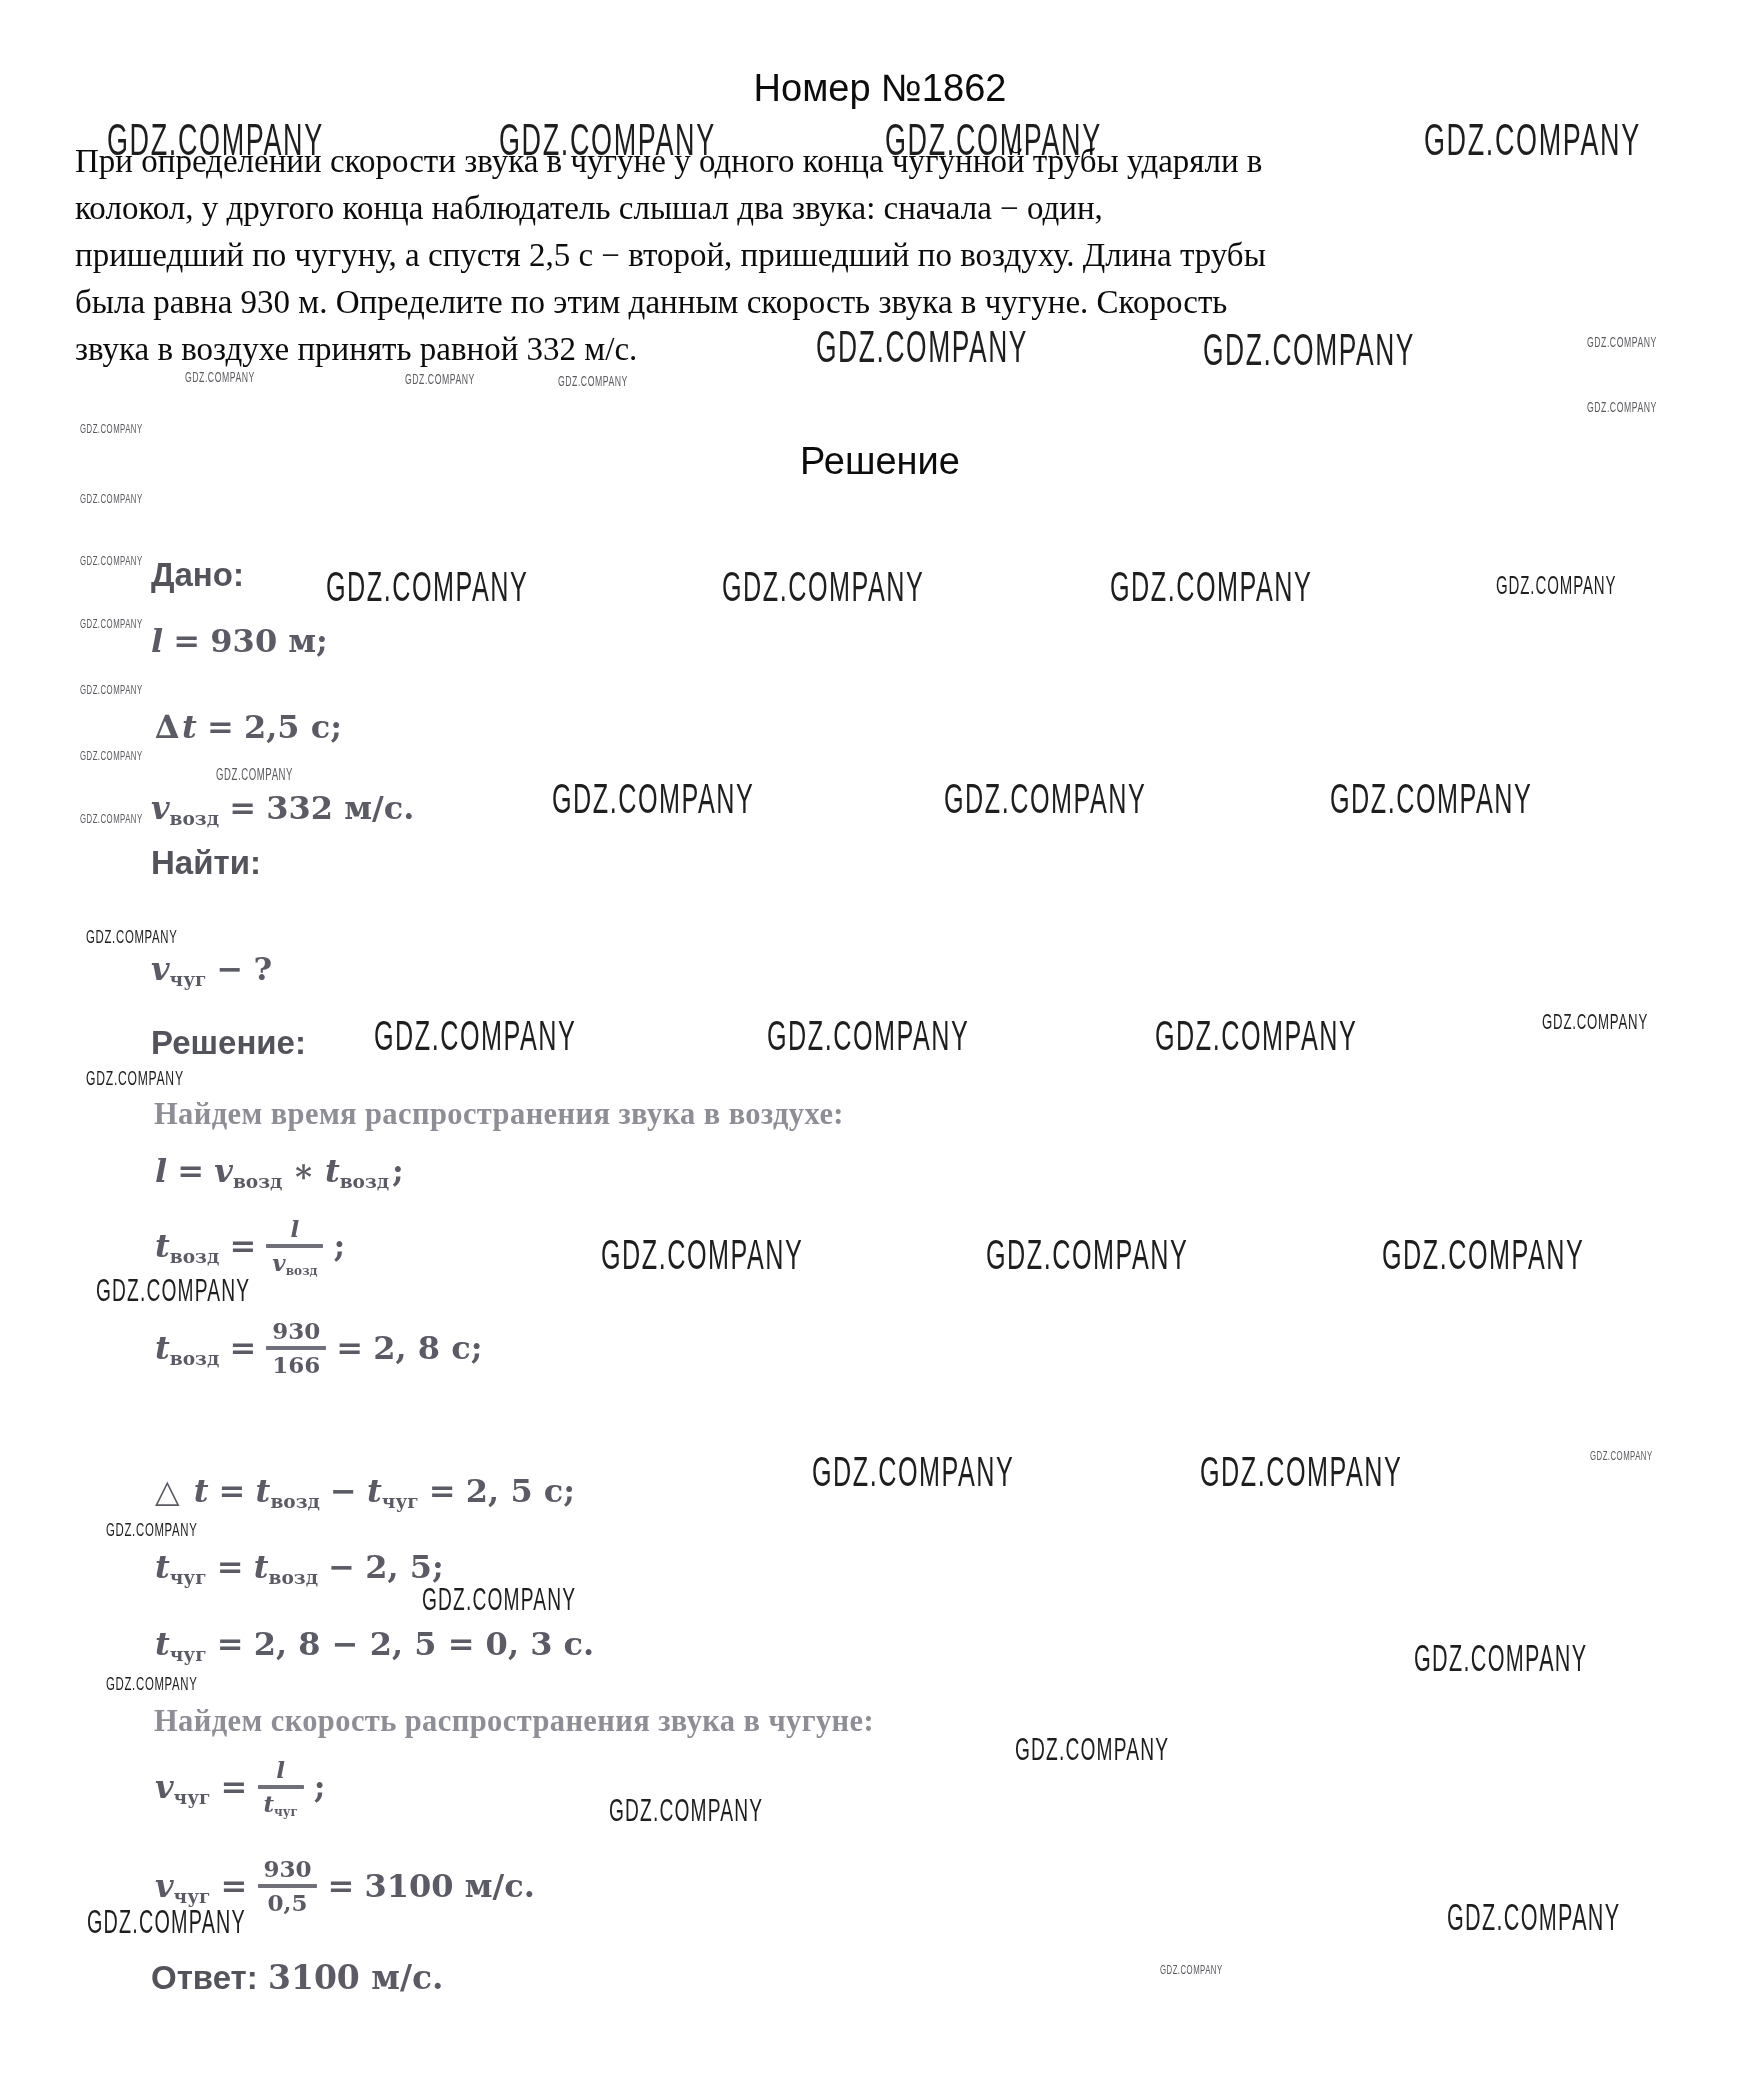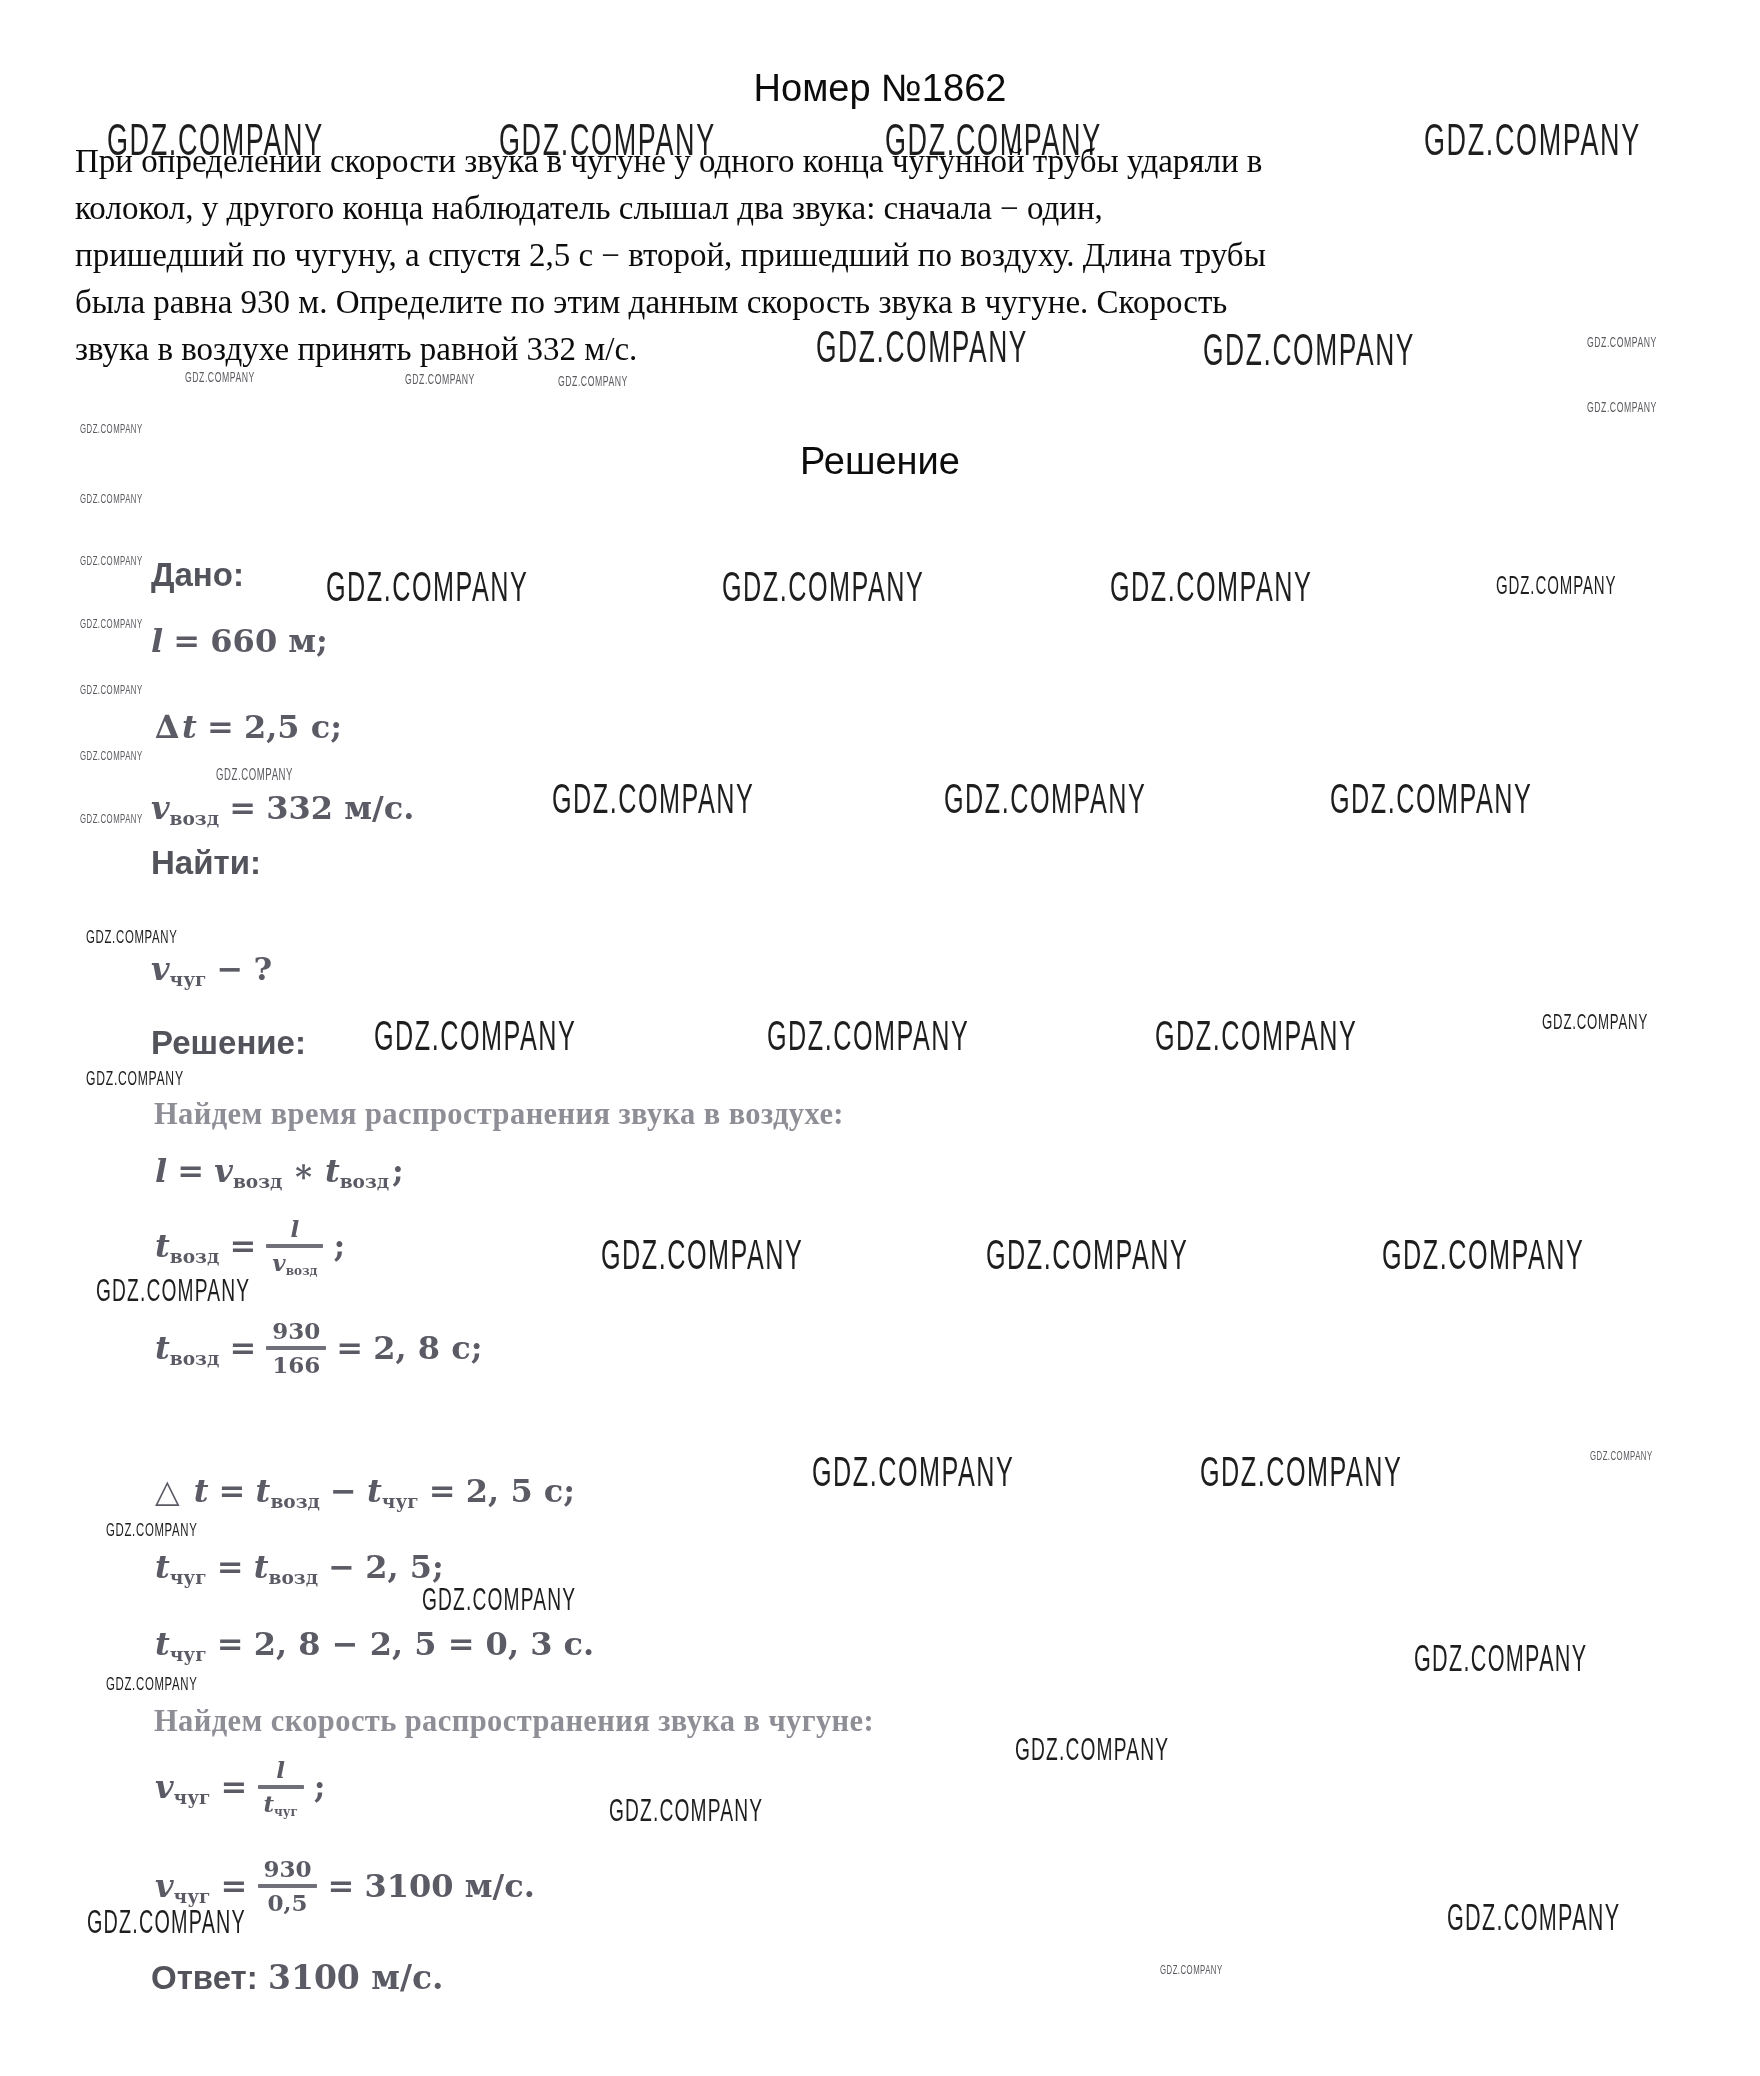--- a/index.html
+++ b/index.html
@@ -126,21 +126,21 @@
     <div>была равна 930 м. Определите по этим данным скорость звука в чугуне. Скорость</div>
     <div>звука в воздухе принять равной 332 м/с.</div>
   </div>
 
   <div class="center-heading" style="top:440px;">Решение</div>
 
   <div class="sec-label" style="left:151px; top:556px;">Дано:</div>
   <div class="formula" style="left:151px; top:625px;">
       <span class="term"><span class="var">l</span></span>
       <span class="op">=</span>
-      <span class="op">660 м;</span>
+      <span class="op">930 м;</span>
     </div>
   <div class="formula" style="left:155px; top:711px;">
       <span class="term"><span class="pre">∆</span><span class="var">t</span></span>
       <span class="op">=</span>
       <span class="op">2,5 с;</span>
     </div>
   <div class="formula" style="left:151px; top:792px;">
       <span class="term"><span class="var">v</span><span class="sub">возд</span></span>
       <span class="op">=</span>
       <span class="op">332 м/с.</span>

